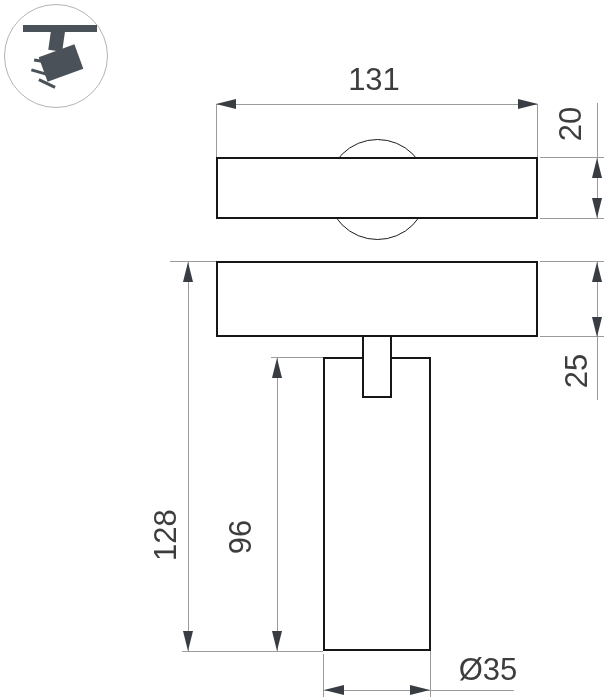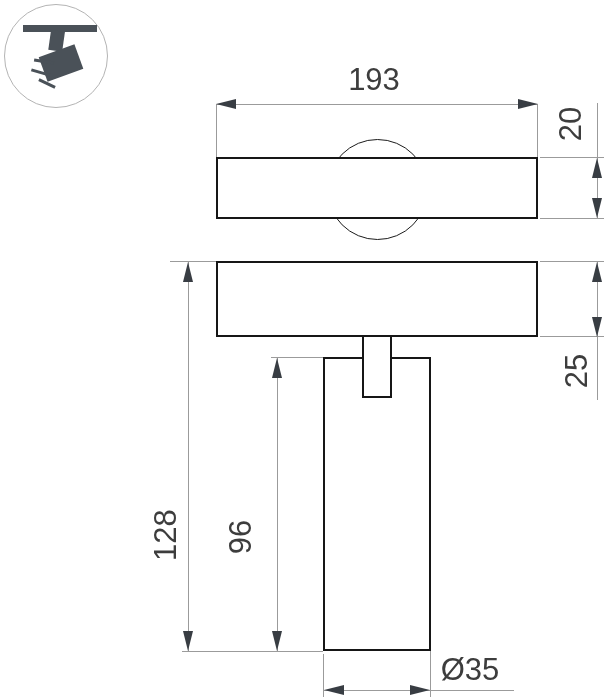--- a/index.html
+++ b/index.html
@@ -53,21 +53,21 @@
     <div class="shape" style="left:362px;top:335px;width:30px;height:63px;z-index:2;border-width:2px;"></div>
     <div class="shape" style="left:216px;top:261px;width:322px;height:76px;z-index:3;"></div>
   </div>
 
   <div>
     <div class="dl" style="left:216px;top:104px;width:1px;height:53px;"></div>
     <div class="dl" style="left:537px;top:104px;width:1px;height:53px;"></div>
     <div class="dl" style="left:216px;top:104px;width:322px;height:1px;"></div>
     <div class="arr arr-l" style="left:216px;top:99px;"></div>
     <div class="arr arr-r" style="left:518px;top:99px;"></div>
-    <div class="dim-label" style="left:334px;top:64px;width:80px;">193</div>
+    <div class="dim-label" style="left:334px;top:64px;width:80px;">131</div>
   </div>
 
   <div>
     <div class="dl" style="left:540px;top:157px;width:64px;height:1px;"></div>
     <div class="dl" style="left:540px;top:218px;width:64px;height:1px;"></div>
     <div class="dl" style="left:597px;top:103px;width:1px;height:116px;"></div>
     <div class="arr arr-u" style="left:592px;top:158px;"></div>
     <div class="arr arr-d" style="left:592px;top:198px;"></div>
     <div class="dim-label rot" style="left:536px;top:108px;width:70px;">20</div>
   </div>
@@ -98,16 +98,16 @@
   </div>
 
   <div class="dl" style="left:182px;top:651px;width:141px;height:1px;"></div>
 
   <div>
     <div class="dl" style="left:323px;top:654px;width:1px;height:43px;"></div>
     <div class="dl" style="left:430px;top:651px;width:1px;height:46px;"></div>
     <div class="dl" style="left:324px;top:690px;width:190px;height:1px;"></div>
     <div class="arr arr-l" style="left:324px;top:685px;"></div>
     <div class="arr arr-r" style="left:410px;top:685px;"></div>
-    <div class="dim-label" style="left:423px;top:654px;width:94px;">Ø35</div>
+    <div class="dim-label" style="left:441px;top:654px;width:94px;">Ø35</div>
   </div>
 
 </div>
 
 </body></html>

